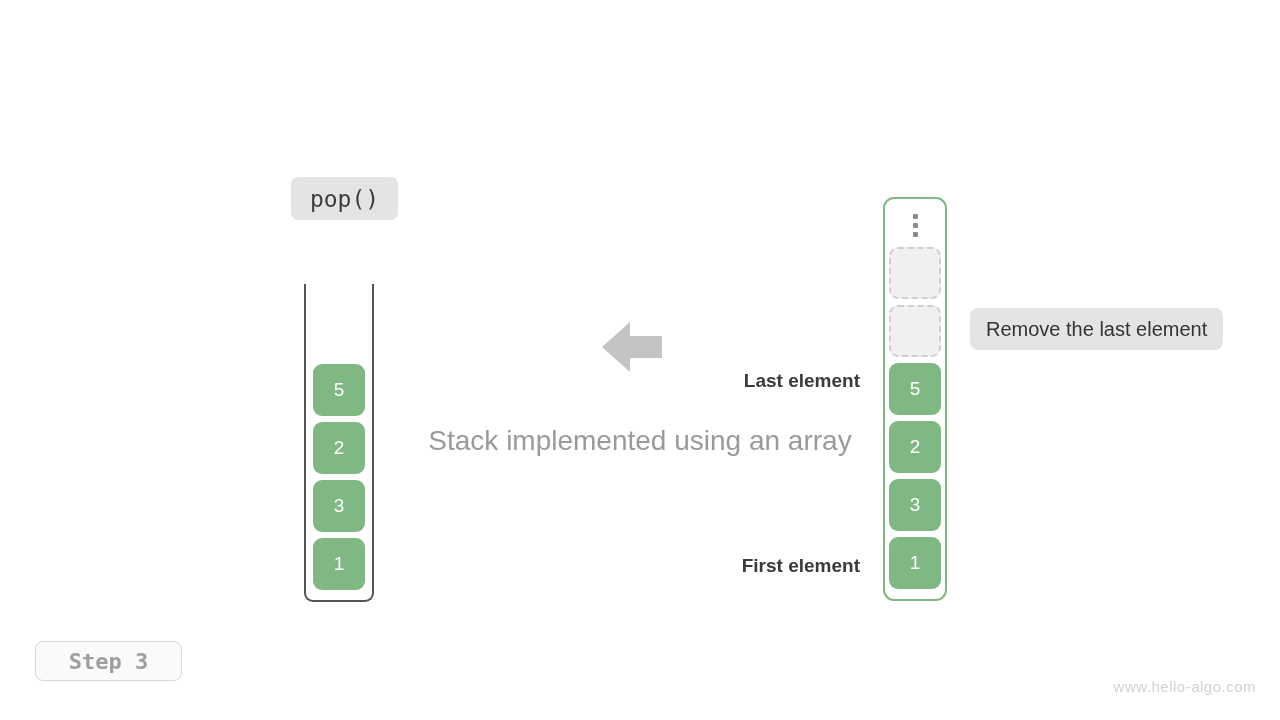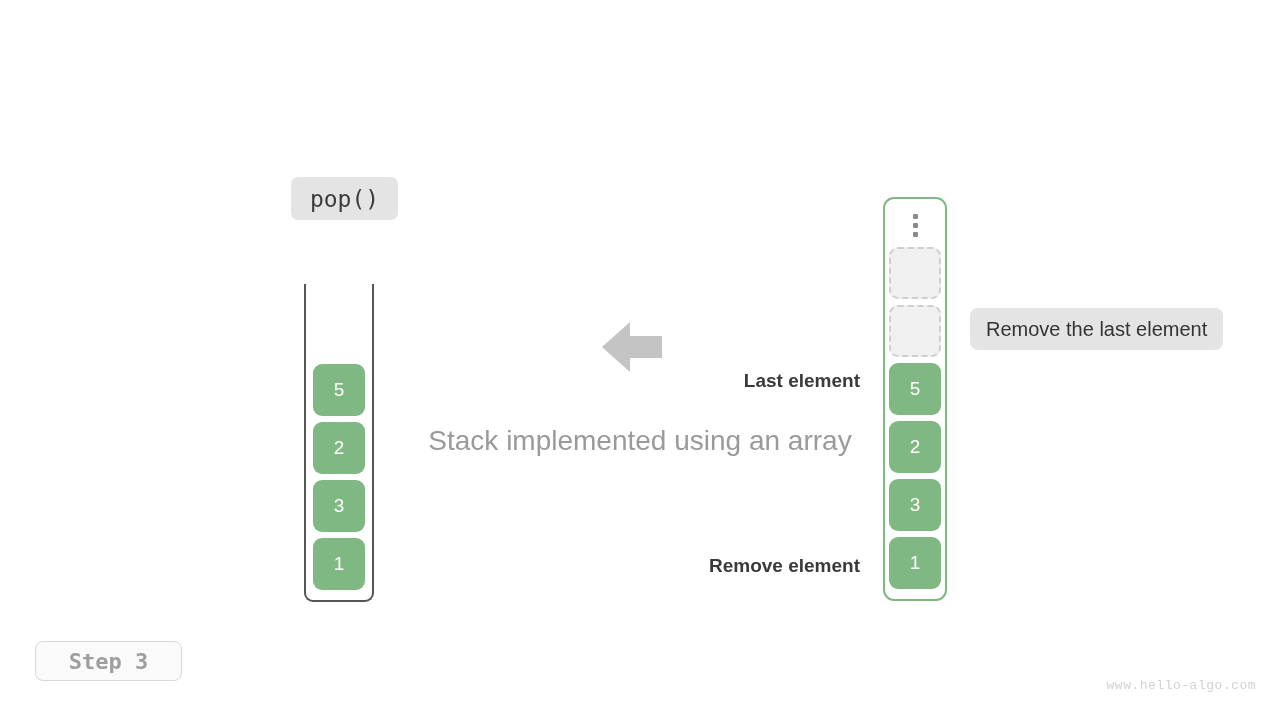--- a/index.html
+++ b/index.html
@@ -204,22 +204,22 @@
     font-weight: bold;
     color: #9e9e9e;
     box-sizing: border-box;
   }
 
   
   .watermark {
     position: absolute;
     right: 24px;
     top: 678px;
-    font-family: Liberation Mono, monospace;
-    font-size: 13px;
+    font-family: Liberation Sans, sans-serif;
+    font-size: 15px;
     color: #d2d2d2;
     letter-spacing: 0.5px;
   }
 </style>
 </head>
 <body>
 
 <div class="canvas">
 
   <div class="op-label">pop()</div>
@@ -240,21 +240,21 @@
     <svg width="60" height="54" viewBox="0 0 60 54" xmlns="http://www.w3.org/2000/svg">
       <polygon points="0,27 28,2 28,16 60,16 60,38 28,38 28,52" fill="#c4c4c4"></polygon>
     </svg>
   </div>
 
   <div class="caption">
     <span class="cap-inner">Stack implemented using an array</span>
   </div>
 
   <div class="side-label last">Last element</div>
-  <div class="side-label first">Remove element</div>
+  <div class="side-label first">First element</div>
 
   <div class="stack-container">
     <div class="stack-inner">
       <div class="ellipsis">
         <i></i>
         <i></i>
         <i></i>
       </div>
       <div class="cell empty"></div>
       <div class="cell empty"></div>

